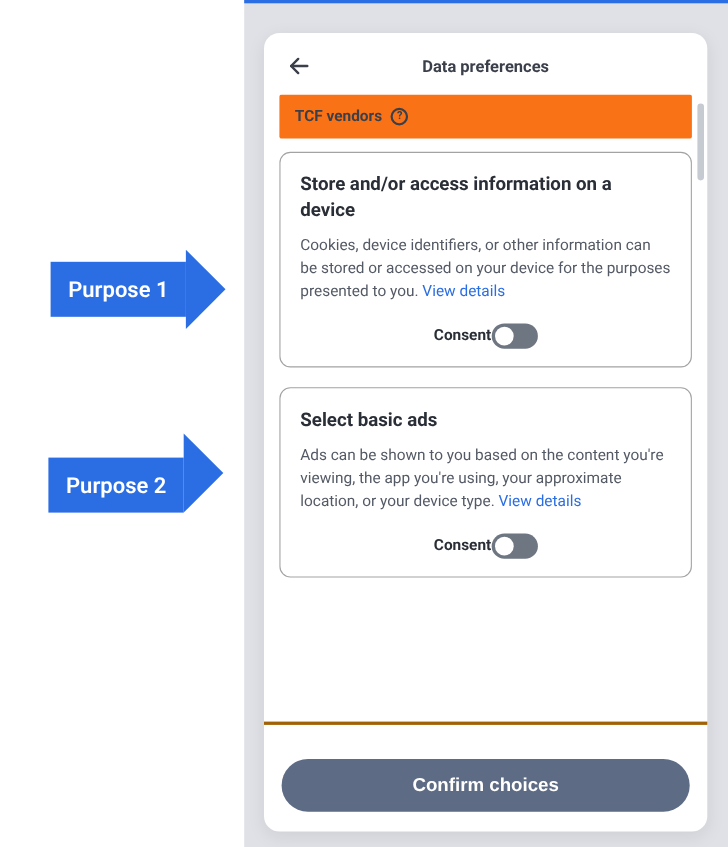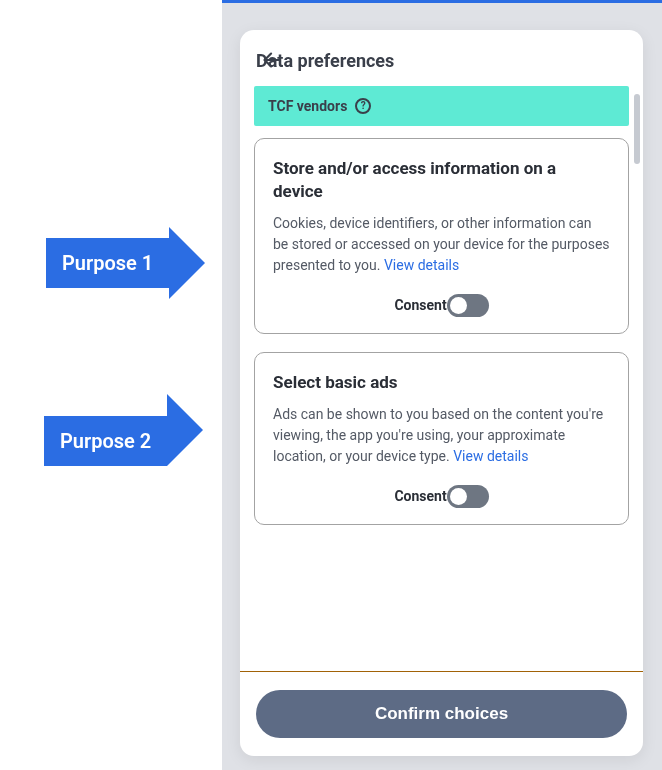--- a/index.html
+++ b/index.html
@@ -78,43 +78,43 @@
       width: 32px;
       height: 32px;
       display: flex;
       align-items: center;
       justify-content: center;
       cursor: pointer;
       color: #3a3f4a;
     }
     .modal-title {
       flex: 1;
-      text-align: left;
-      font-size: 18px;
+      text-align: center;
+      font-size: 15px;
       font-weight: 700;
       color: #3a3f4a;
       margin-left: -32px;
     }
     .modal-body {
       flex: 1;
       overflow: hidden;
       padding: 0 14px 0 14px;
       position: relative;
     }
     .scroll-indicator {
       position: absolute;
       right: 3px;
       top: 8px;
       width: 6px;
       height: 70px;
       background: #c6cad1;
       border-radius: 3px;
     }
     .section-bar {
-      background: #5eead4;
+      background: #f97316;
       padding: 12px 14px;
       display: flex;
       align-items: center;
       gap: 8px;
       margin-bottom: 12px;
       border-radius: 2px;
     }
     .section-bar-title {
       font-size: 14px;
       font-weight: 700;
@@ -178,25 +178,25 @@
     .toggle-knob {
       position: absolute;
       left: 3px;
       top: 3px;
       width: 17px;
       height: 17px;
       background: #fff;
       border-radius: 50%;
     }
     .modal-footer {
-      padding: 18px 16px 18px 16px;
+      padding: 31px 16px 18px 16px;
       display: flex;
       flex-direction: column;
       gap: 14px;
-      border-top: 1px solid #a16207;
+      border-top: 3px solid #a16207;
     }
     .btn {
       width: 100%;
       height: 48px;
       border-radius: 26px;
       border: none;
       font-size: 17px;
       font-weight: 700;
       cursor: pointer;
       display: flex;

